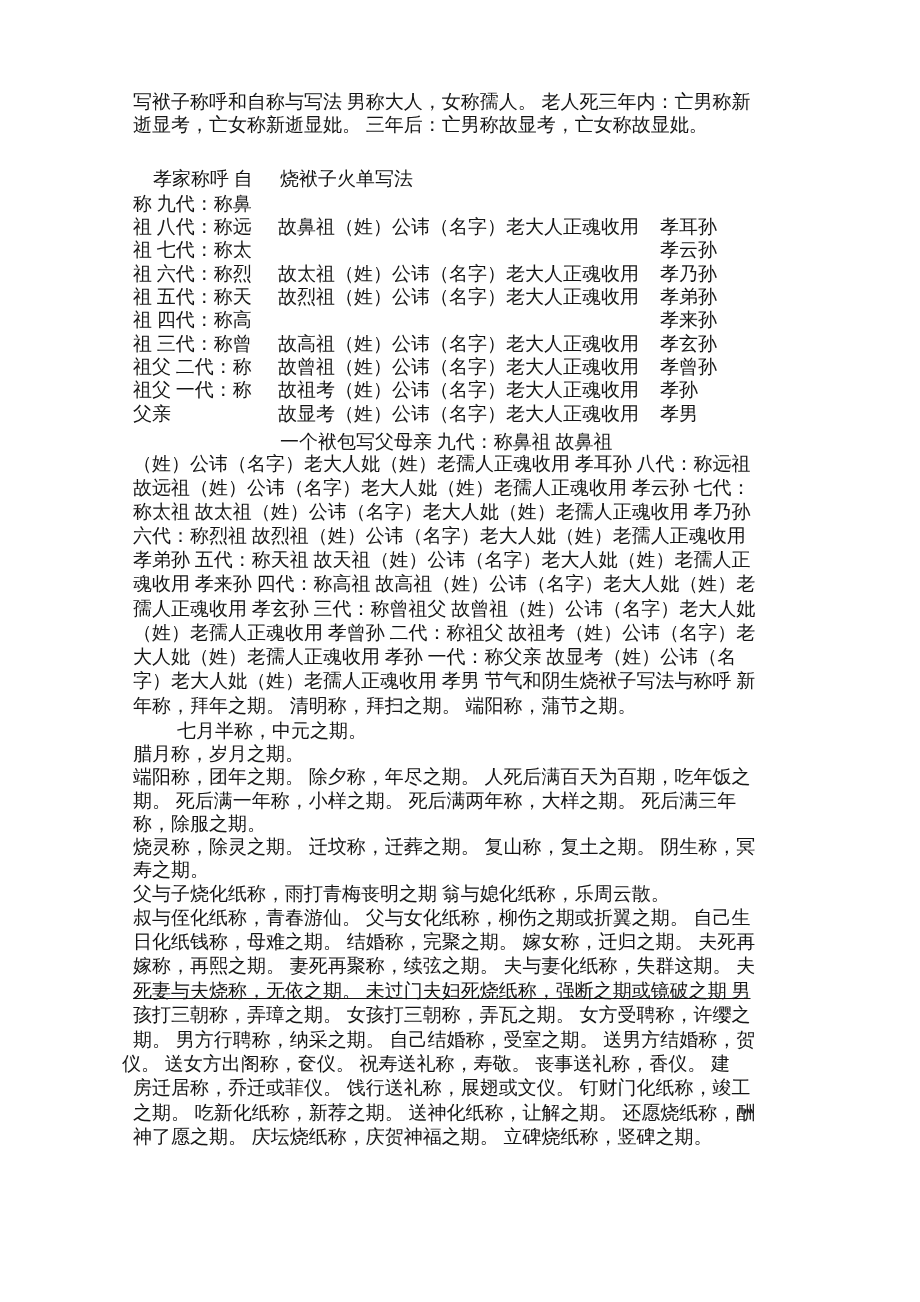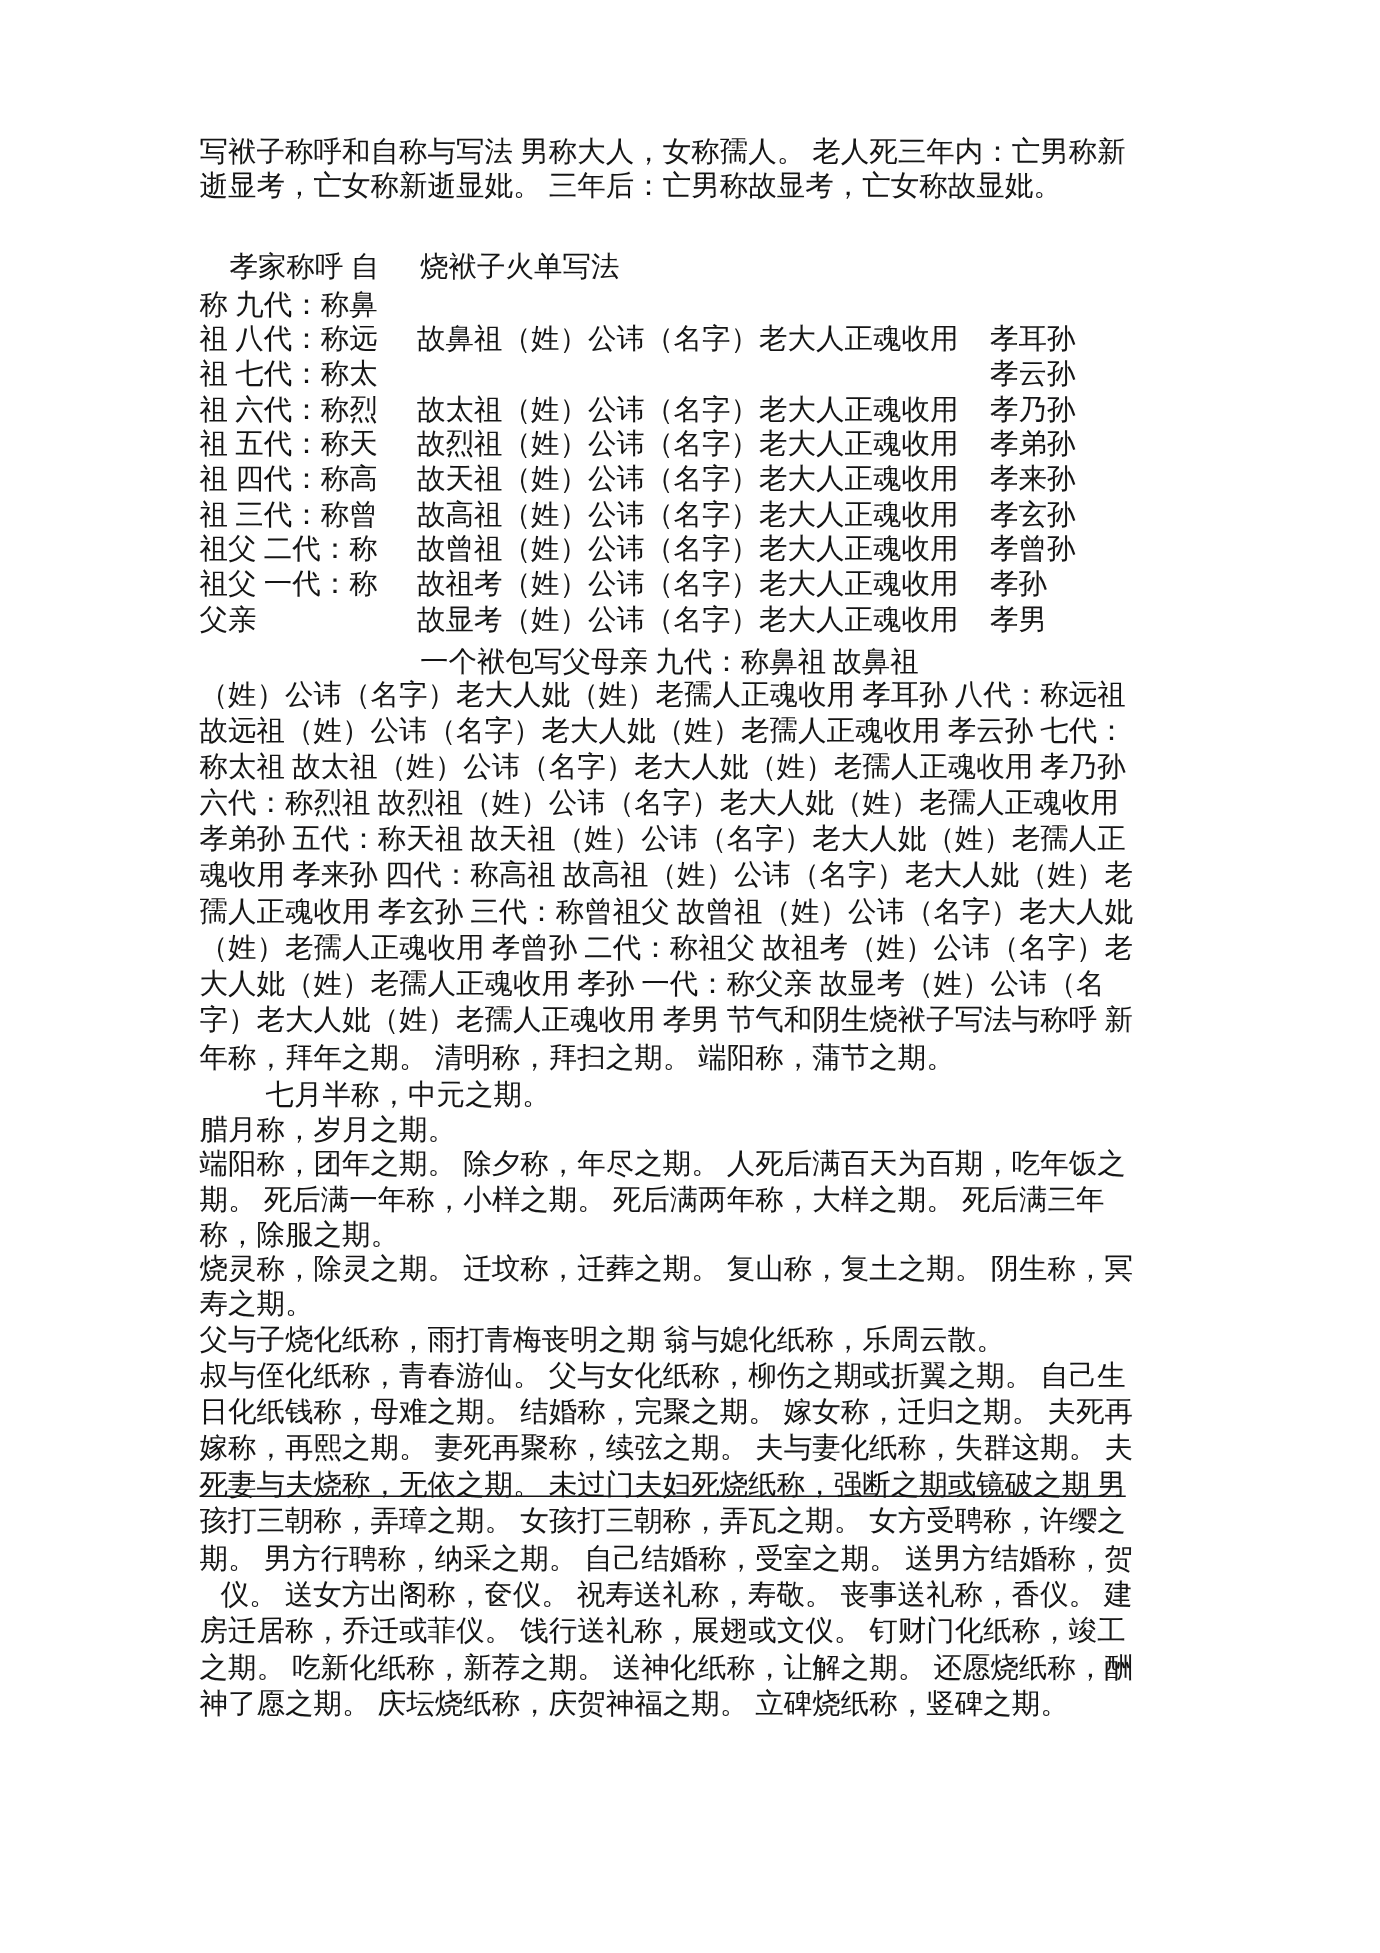--- a/index.html
+++ b/index.html
@@ -63,21 +63,20 @@
         <span class="cell" style="left: 145px;">故太祖（姓）公讳（名字）老大人正魂收用</span>
         <span class="cell" style="left: 527px;">孝乃孙</span>
       </div>
       <div class="row-wrap" style="top: 285px;">
         <span class="cell" style="left: 0px;">祖 五代：称天</span>
         <span class="cell" style="left: 145px;">故烈祖（姓）公讳（名字）老大人正魂收用</span>
         <span class="cell" style="left: 527px;">孝弟孙</span>
       </div>
       <div class="row-wrap" style="top: 308px;">
         <span class="cell" style="left: 0px;">祖 四代：称高</span>
-        <span class="cell" style="left: 145px;">故天祖（姓）公讳（名字）老大人正魂收用</span>
         <span class="cell" style="left: 527px;">孝来孙</span>
       </div>
       <div class="row-wrap" style="top: 332px;">
         <span class="cell" style="left: 0px;">祖 三代：称曾</span>
         <span class="cell" style="left: 145px;">故高祖（姓）公讳（名字）老大人正魂收用</span>
         <span class="cell" style="left: 527px;">孝玄孙</span>
       </div>
       <div class="row-wrap" style="top: 355px;">
         <span class="cell" style="left: 0px;">祖父 二代：称</span>
         <span class="cell" style="left: 145px;">故曾祖（姓）公讳（名字）老大人正魂收用</span>
@@ -116,18 +115,18 @@
       <div class="line" style="top: 812px; left: 133px;">称，除服之期。</div>
       <div class="line" style="top: 835px; left: 133px;">烧灵称，除灵之期。 迁坟称，迁葬之期。 复山称，复土之期。 阴生称，冥</div>
       <div class="line" style="top: 858px; left: 133px;">寿之期。</div>
       <div class="line" style="top: 882px; left: 133px;">父与子烧化纸称，雨打青梅丧明之期 翁与媳化纸称，乐周云散。</div>
       <div class="line" style="top: 906px; left: 133px;">叔与侄化纸称，青春游仙。 父与女化纸称，柳伤之期或折翼之期。 自己生</div>
       <div class="line" style="top: 930px; left: 133px;">日化纸钱称，母难之期。 结婚称，完聚之期。 嫁女称，迁归之期。 夫死再</div>
       <div class="line" style="top: 954px; left: 133px;">嫁称，再熙之期。 妻死再聚称，续弦之期。 夫与妻化纸称，失群这期。 夫</div>
       <div class="line" style="top: 979px; left: 133px; text-decoration: underline;">死妻与夫烧称，无依之期。 未过门夫妇死烧纸称，强断之期或镜破之期 男</div>
       <div class="line" style="top: 1003px; left: 133px;">孩打三朝称，弄璋之期。 女孩打三朝称，弄瓦之期。 女方受聘称，许缨之</div>
       <div class="line" style="top: 1028px; left: 133px;">期。 男方行聘称，纳采之期。 自己结婚称，受室之期。 送男方结婚称，贺</div>
-      <div class="line" style="top: 1052px; left: 147px;">仪。 送女方出阁称，奁仪。 祝寿送礼称，寿敬。 丧事送礼称，香仪。 建</div>
+      <div class="line" style="top: 1052px; left: 122px;">仪。 送女方出阁称，奁仪。 祝寿送礼称，寿敬。 丧事送礼称，香仪。 建</div>
       <div class="line" style="top: 1076px; left: 133px;">房迁居称，乔迁或菲仪。 饯行送礼称，展翅或文仪。 钉财门化纸称，竣工</div>
       <div class="line" style="top: 1101px; left: 133px;">之期。 吃新化纸称，新荐之期。 送神化纸称，让解之期。 还愿烧纸称，酬</div>
       <div class="line" style="top: 1125px; left: 133px;">神了愿之期。 庆坛烧纸称，庆贺神福之期。 立碑烧纸称，竖碑之期。</div>
     </div>
 </div>
 
 </body></html>

